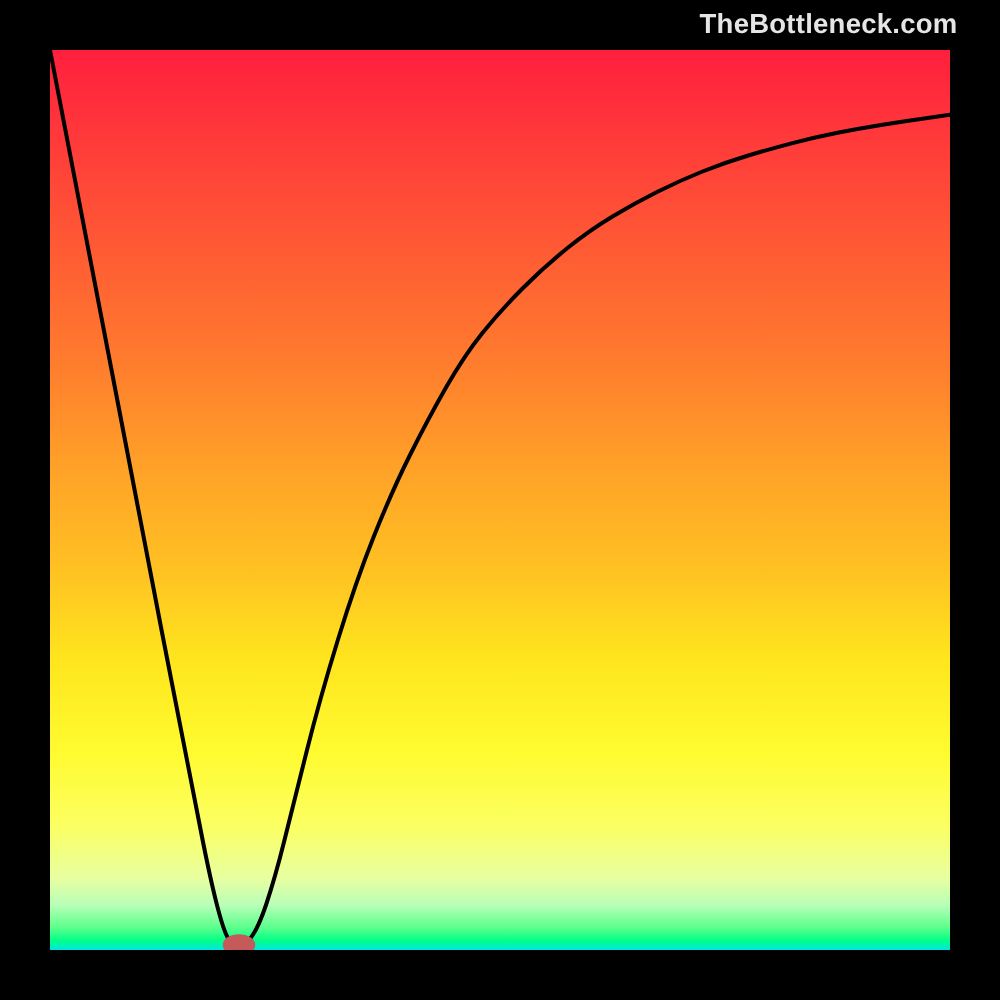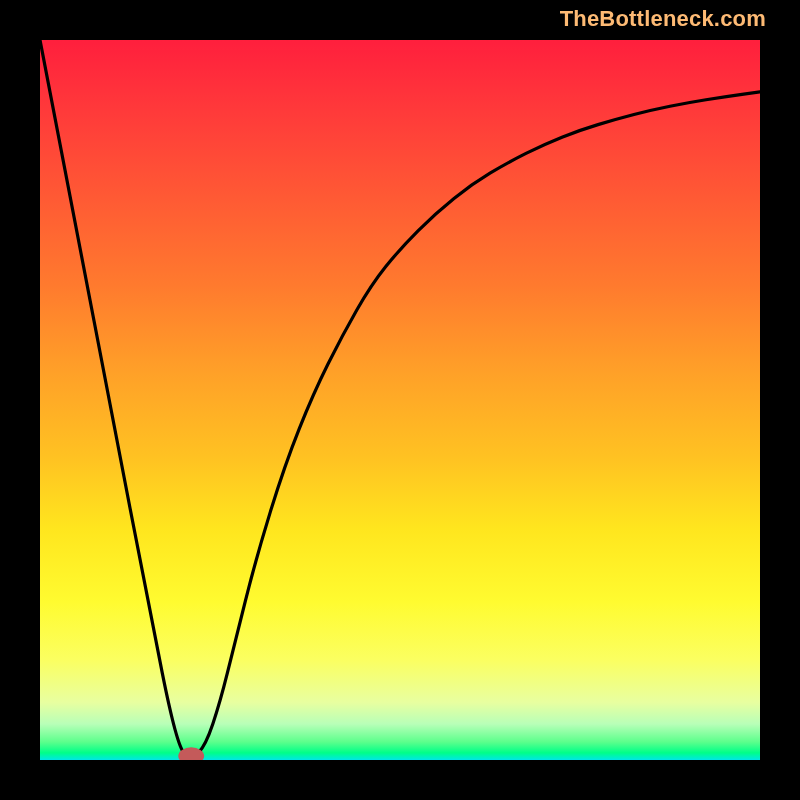--- a/index.html
+++ b/index.html
@@ -47,21 +47,21 @@
     left: 0;
     top: 0;
     width: 720px;
     height: 720px;
     pointer-events: none;
   }
   .watermark {
     position: absolute;
     top: 6px;
     right: 34px;
-    color: #fdba74;
+    color: #e5e5e5;
     font-size: 22px;
     font-weight: 600;
     letter-spacing: 0.2px;
     user-select: none;
   }
 </style>
 </head>
 <body>
 
 <div class="frame">

